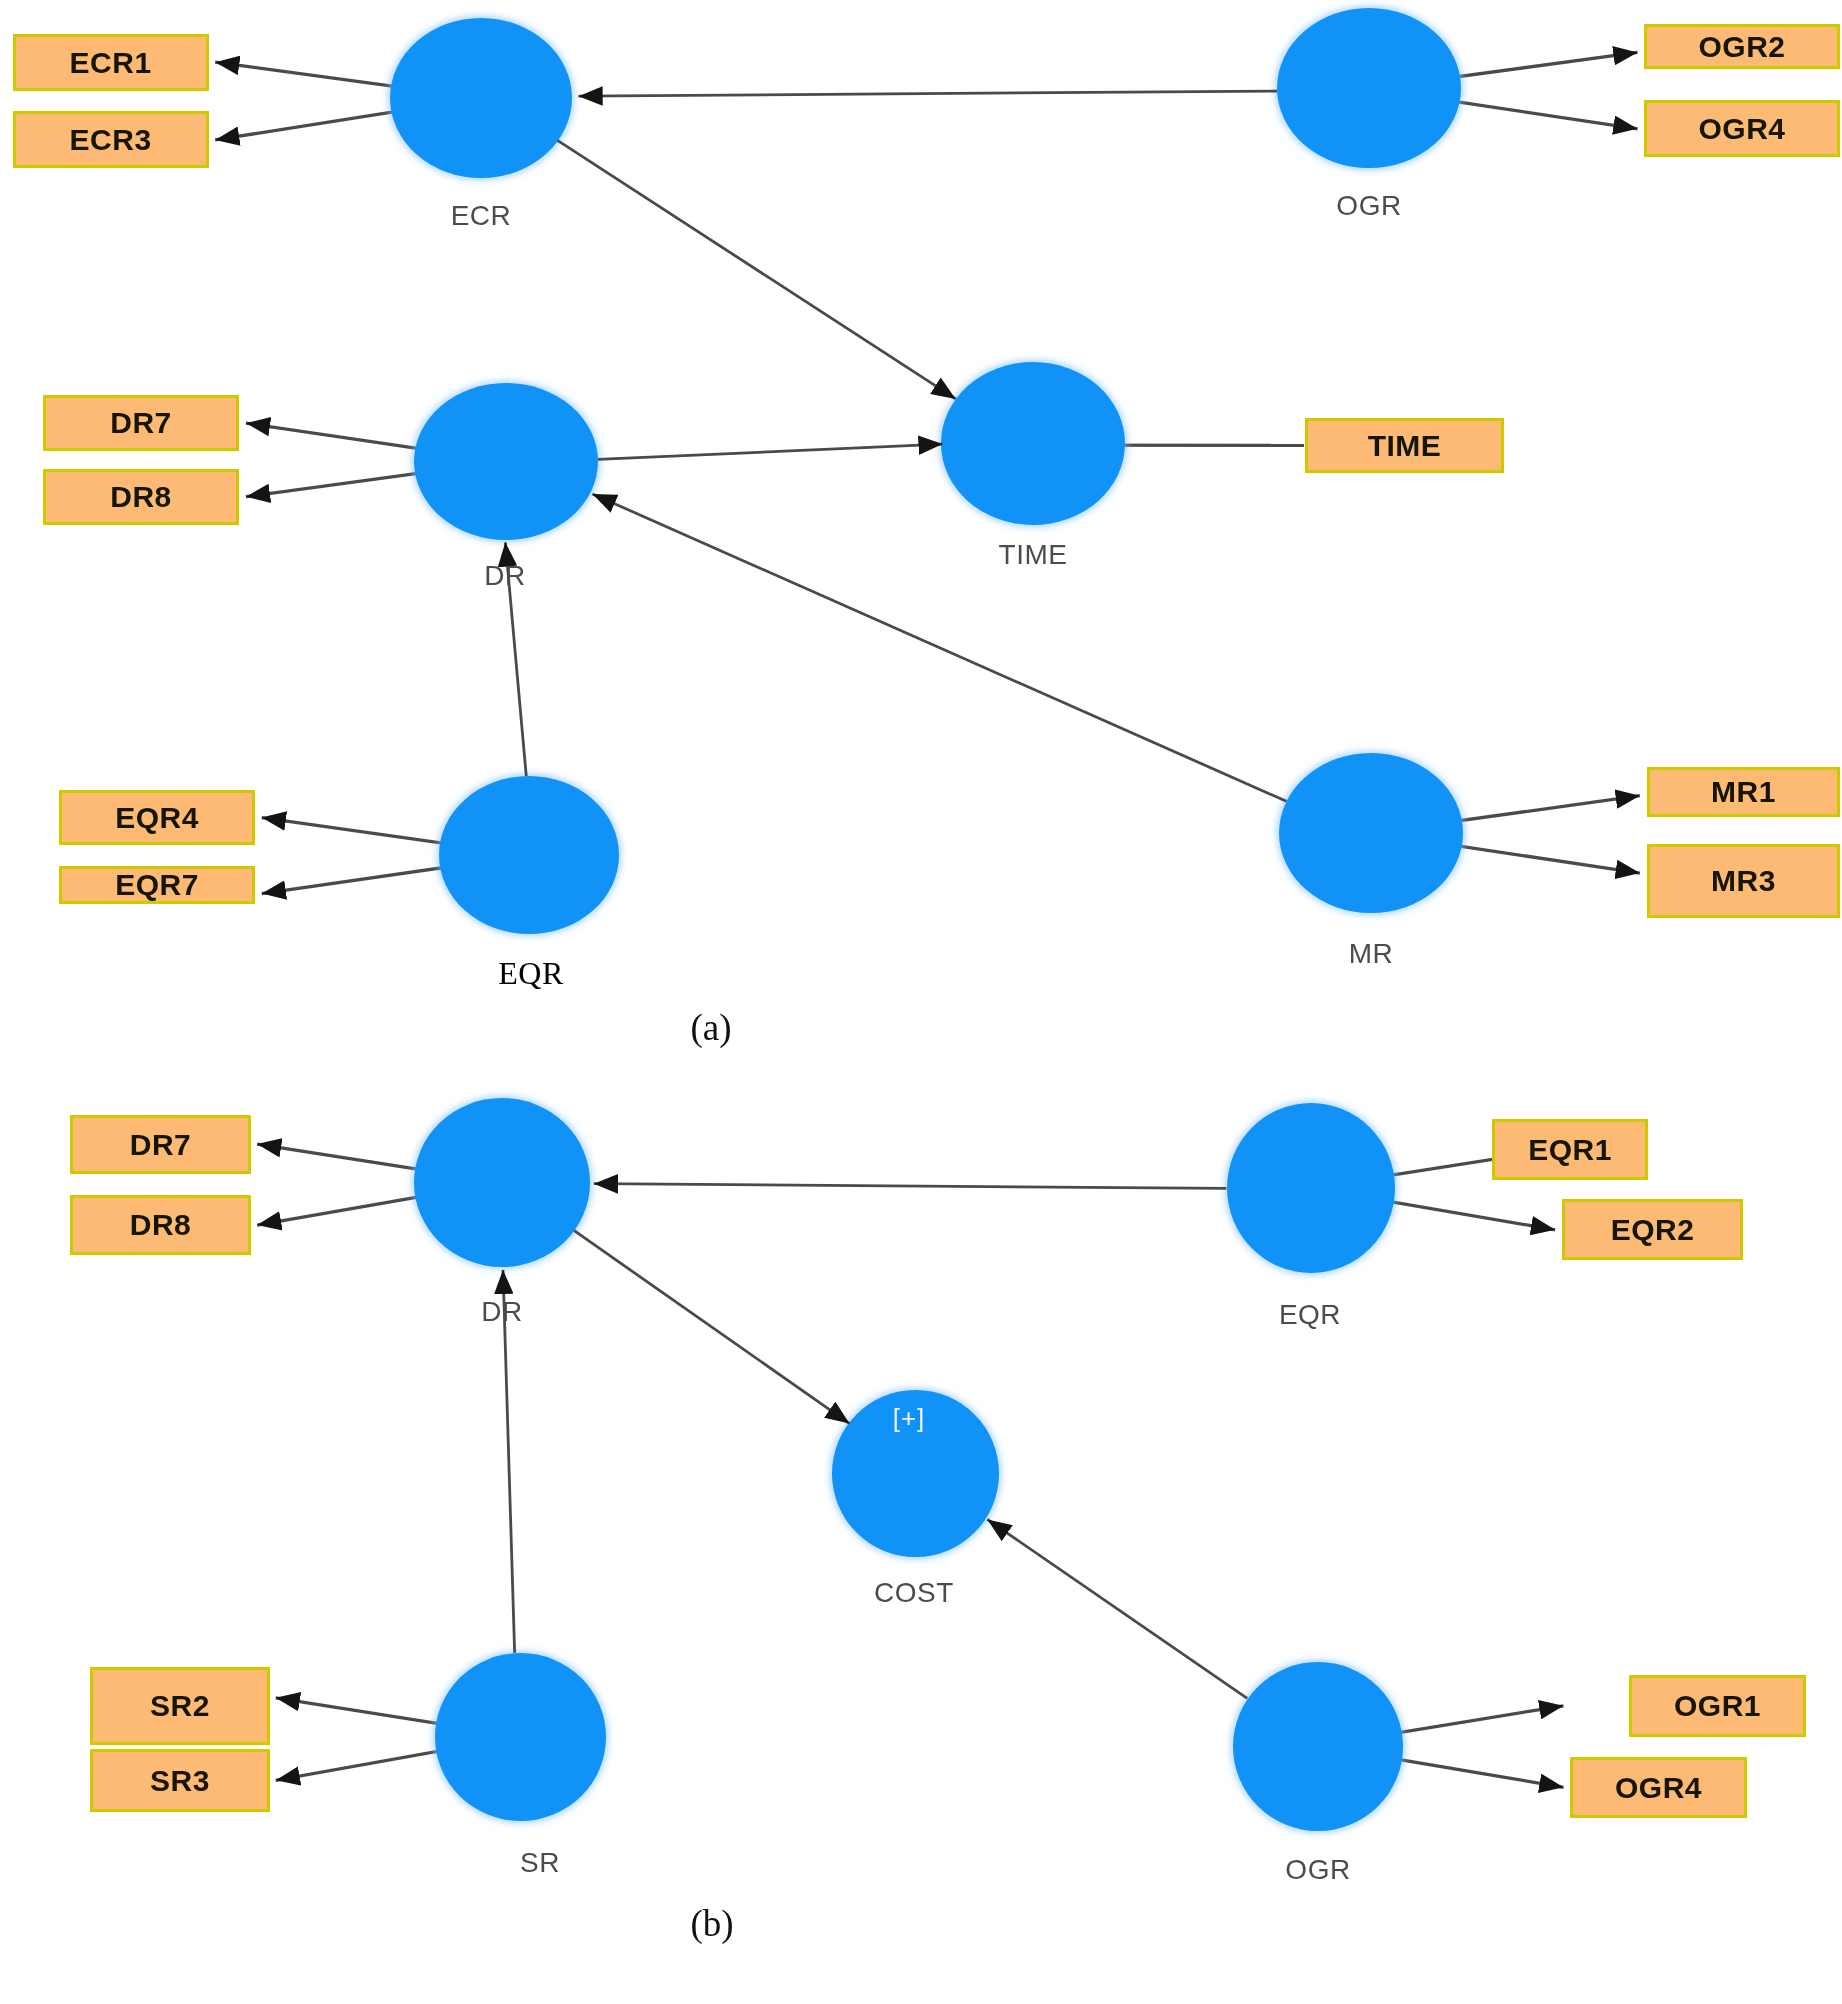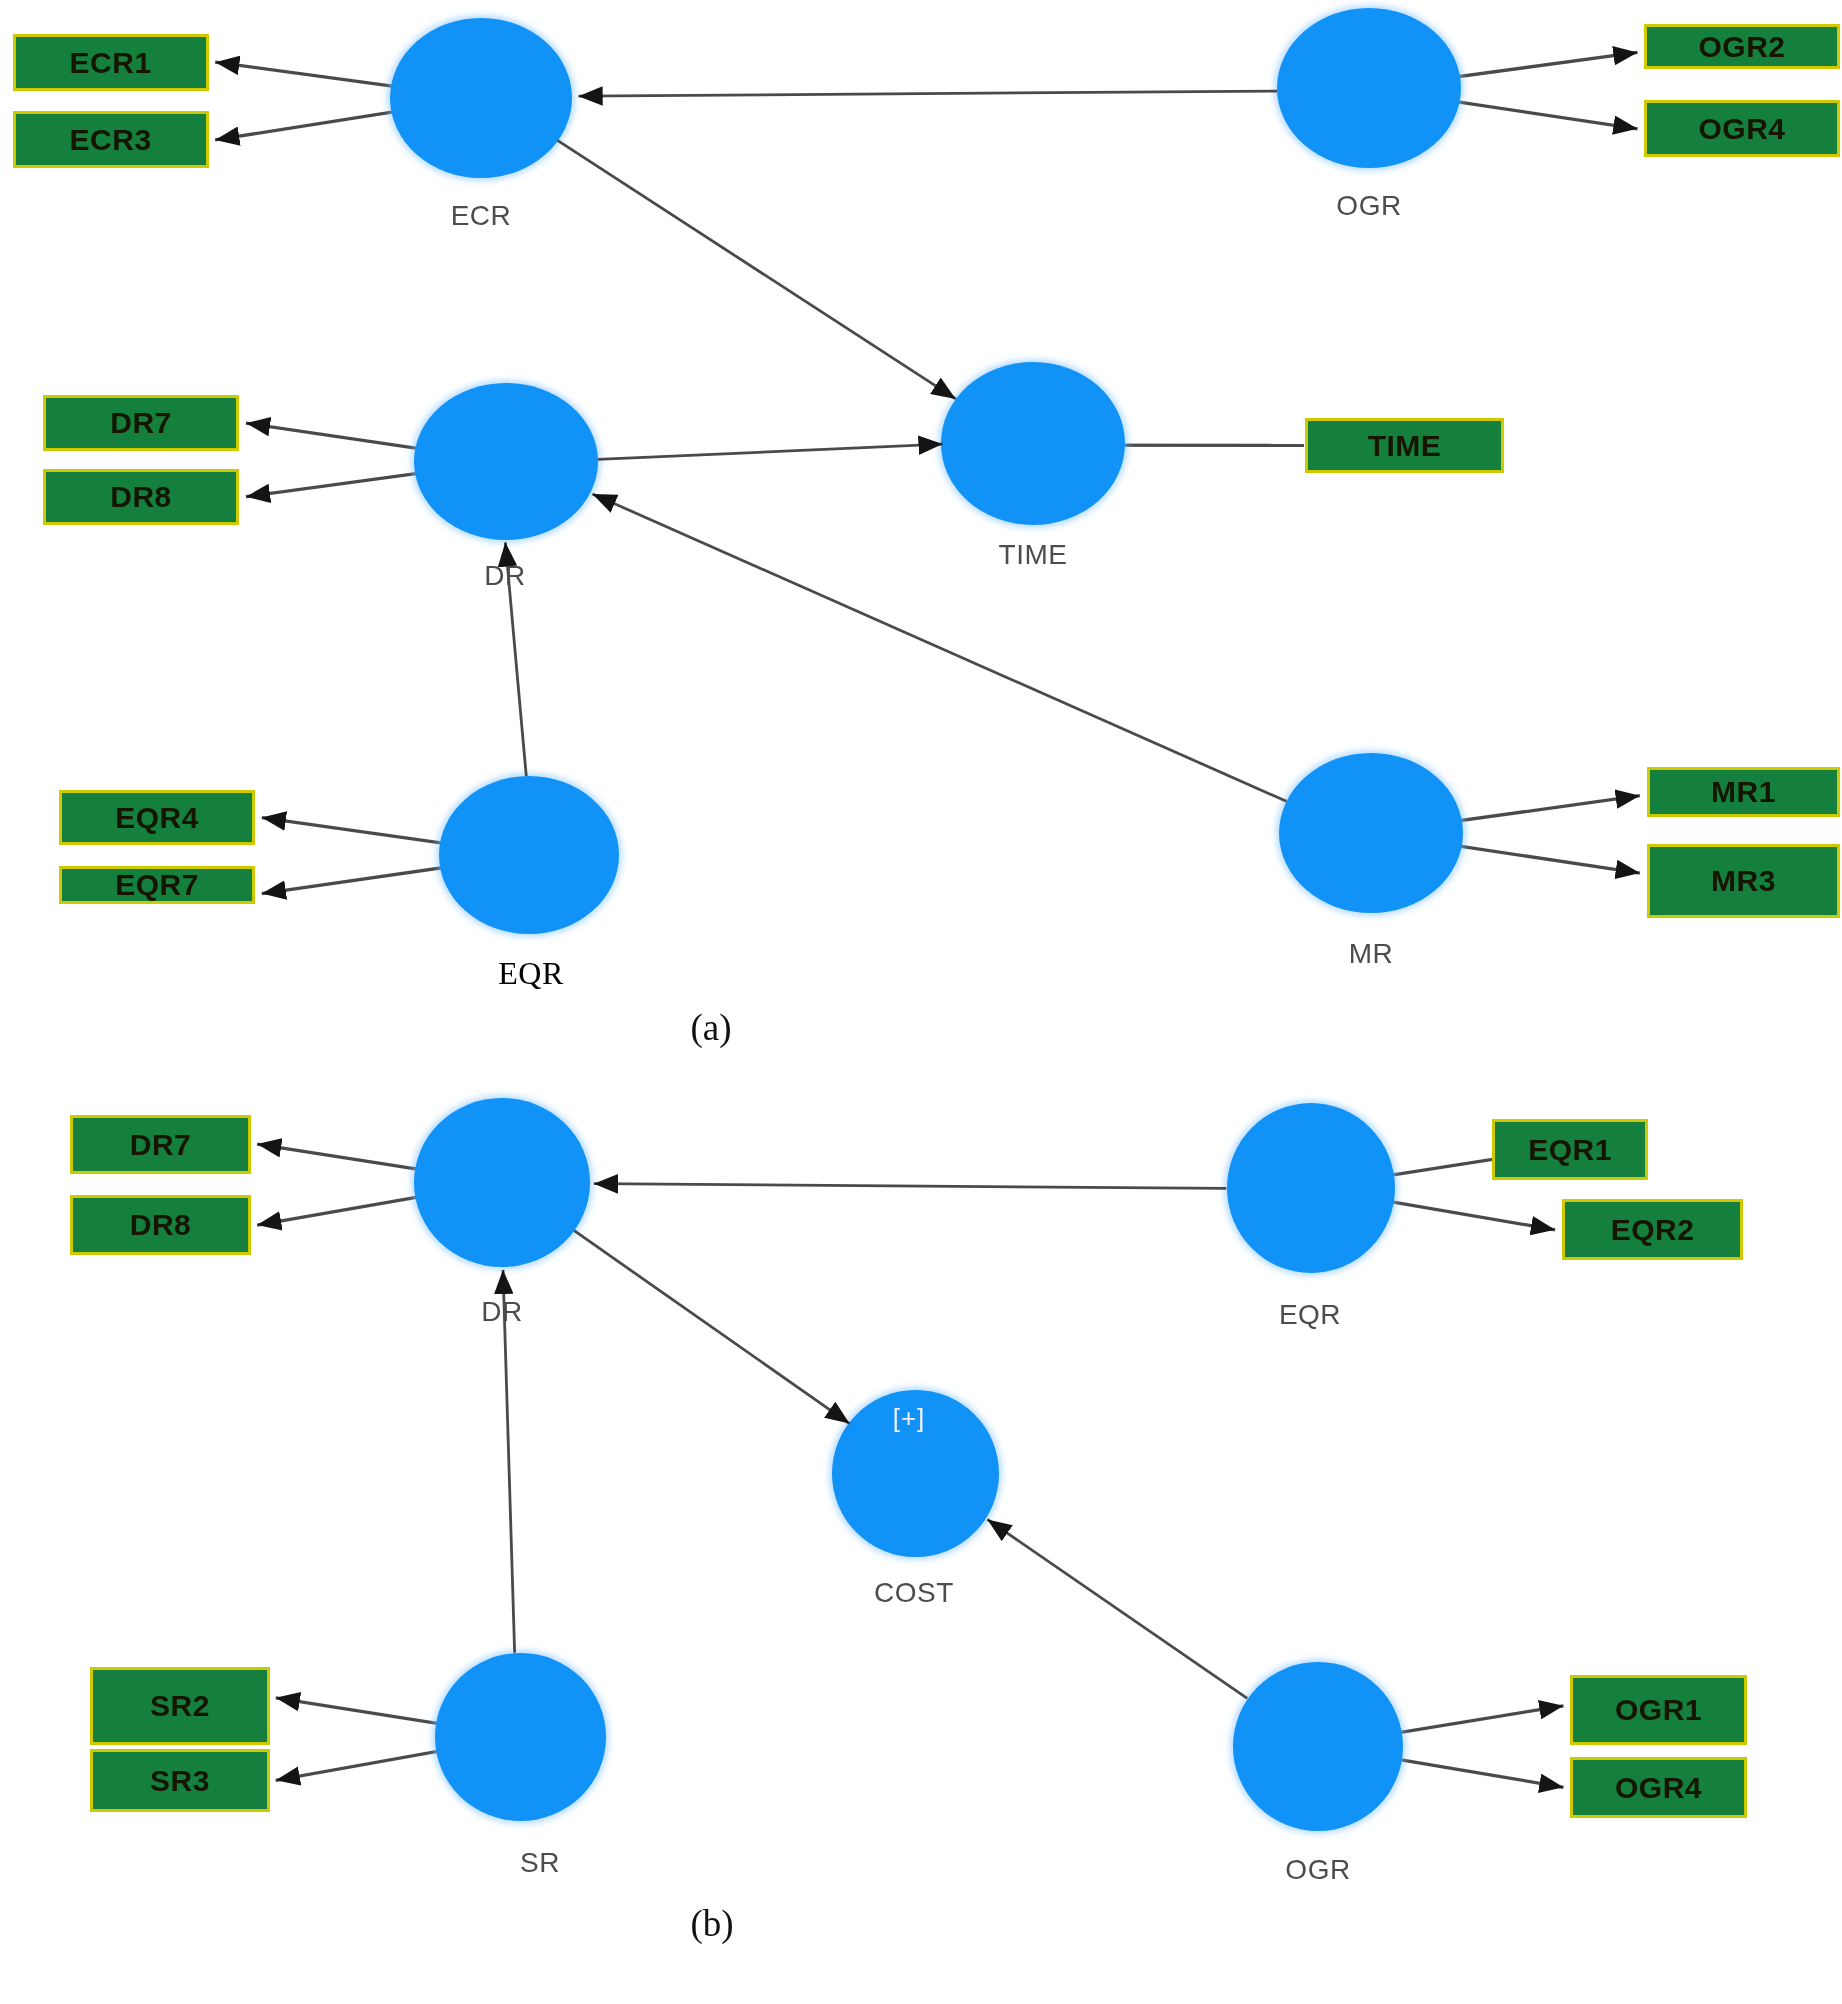--- a/index.html
+++ b/index.html
@@ -3,21 +3,21 @@
 <meta charset="utf-8">
 <style>
   html,body{margin:0;padding:0;background:#ffffff;}
   .canvas{position:relative;width:1842px;height:2005px;background:#ffffff;overflow:hidden;
           font-family:"Liberation Sans",sans-serif;}
   svg.layer{position:absolute;left:0;top:0;width:1842px;height:2005px;}
   svg.under{z-index:1;}
   svg.over{z-index:3;}
   .construct{position:absolute;border-radius:50%;background:#1192F6;z-index:2;
              box-shadow:0 0 6.5px 2.8px rgba(120,190,255,.55);}
-  .ind-box{position:absolute;background:#15803d;border:3.3px solid #cfca00;box-sizing:border-box;
+  .ind-box{position:absolute;background:#fdba74;border:3.3px solid #cfca00;box-sizing:border-box;
            display:flex;align-items:center;justify-content:center;z-index:2;
            font-size:30px;font-weight:600;color:#151500;letter-spacing:0.5px;}
   .clabel{position:absolute;transform:translateX(-50%);white-space:nowrap;z-index:2;
           font-size:28px;font-weight:500;color:#4c4c4c;letter-spacing:0.5px;}
   .clabel.serif{font-family:"Liberation Serif",serif;font-weight:400;font-size:32px;color:#000;}
   .badge{position:absolute;transform:translateX(-50%);z-index:4;color:#f2f0ff;
          font-size:26px;font-weight:400;letter-spacing:0.9px;}
   .caption{position:absolute;transform:translateX(-50%);z-index:2;color:#111;
            font-family:"Liberation Serif",serif;font-size:37px;}
 </style>
@@ -102,21 +102,21 @@
   <div class="ind-box" style="left:59px;top:866px;width:196px;height:38px">EQR7</div>
   <div class="ind-box" style="left:1647px;top:767px;width:193px;height:50px">MR1</div>
   <div class="ind-box" style="left:1647px;top:844px;width:193px;height:74px">MR3</div>
 
   <div class="ind-box" style="left:70px;top:1115px;width:181px;height:59px">DR7</div>
   <div class="ind-box" style="left:70px;top:1195px;width:181px;height:60px">DR8</div>
   <div class="ind-box" style="left:1492px;top:1119px;width:156px;height:61px">EQR1</div>
   <div class="ind-box" style="left:1562px;top:1199px;width:181px;height:61px">EQR2</div>
   <div class="ind-box" style="left:90px;top:1667px;width:180px;height:78px">SR2</div>
   <div class="ind-box" style="left:90px;top:1749px;width:180px;height:63px">SR3</div>
-  <div class="ind-box" style="left:1570px;top:1675px;width:177px;height:70px">OGR1</div>
+  <div class="ind-box" style="left:1629px;top:1675px;width:177px;height:62px">OGR1</div>
   <div class="ind-box" style="left:1570px;top:1757px;width:177px;height:61px">OGR4</div>
 
   <div class="clabel" style="left:481px;top:200px">ECR</div>
   <div class="clabel" style="left:1369px;top:190px">OGR</div>
   <div class="clabel" style="left:505px;top:560px">DR</div>
   <div class="clabel" style="left:1033px;top:539px">TIME</div>
   <div class="clabel serif" style="left:531px;top:955px">EQR</div>
   <div class="clabel" style="left:1371px;top:938px">MR</div>
 
   <div class="clabel" style="left:502px;top:1296px">DR</div>

